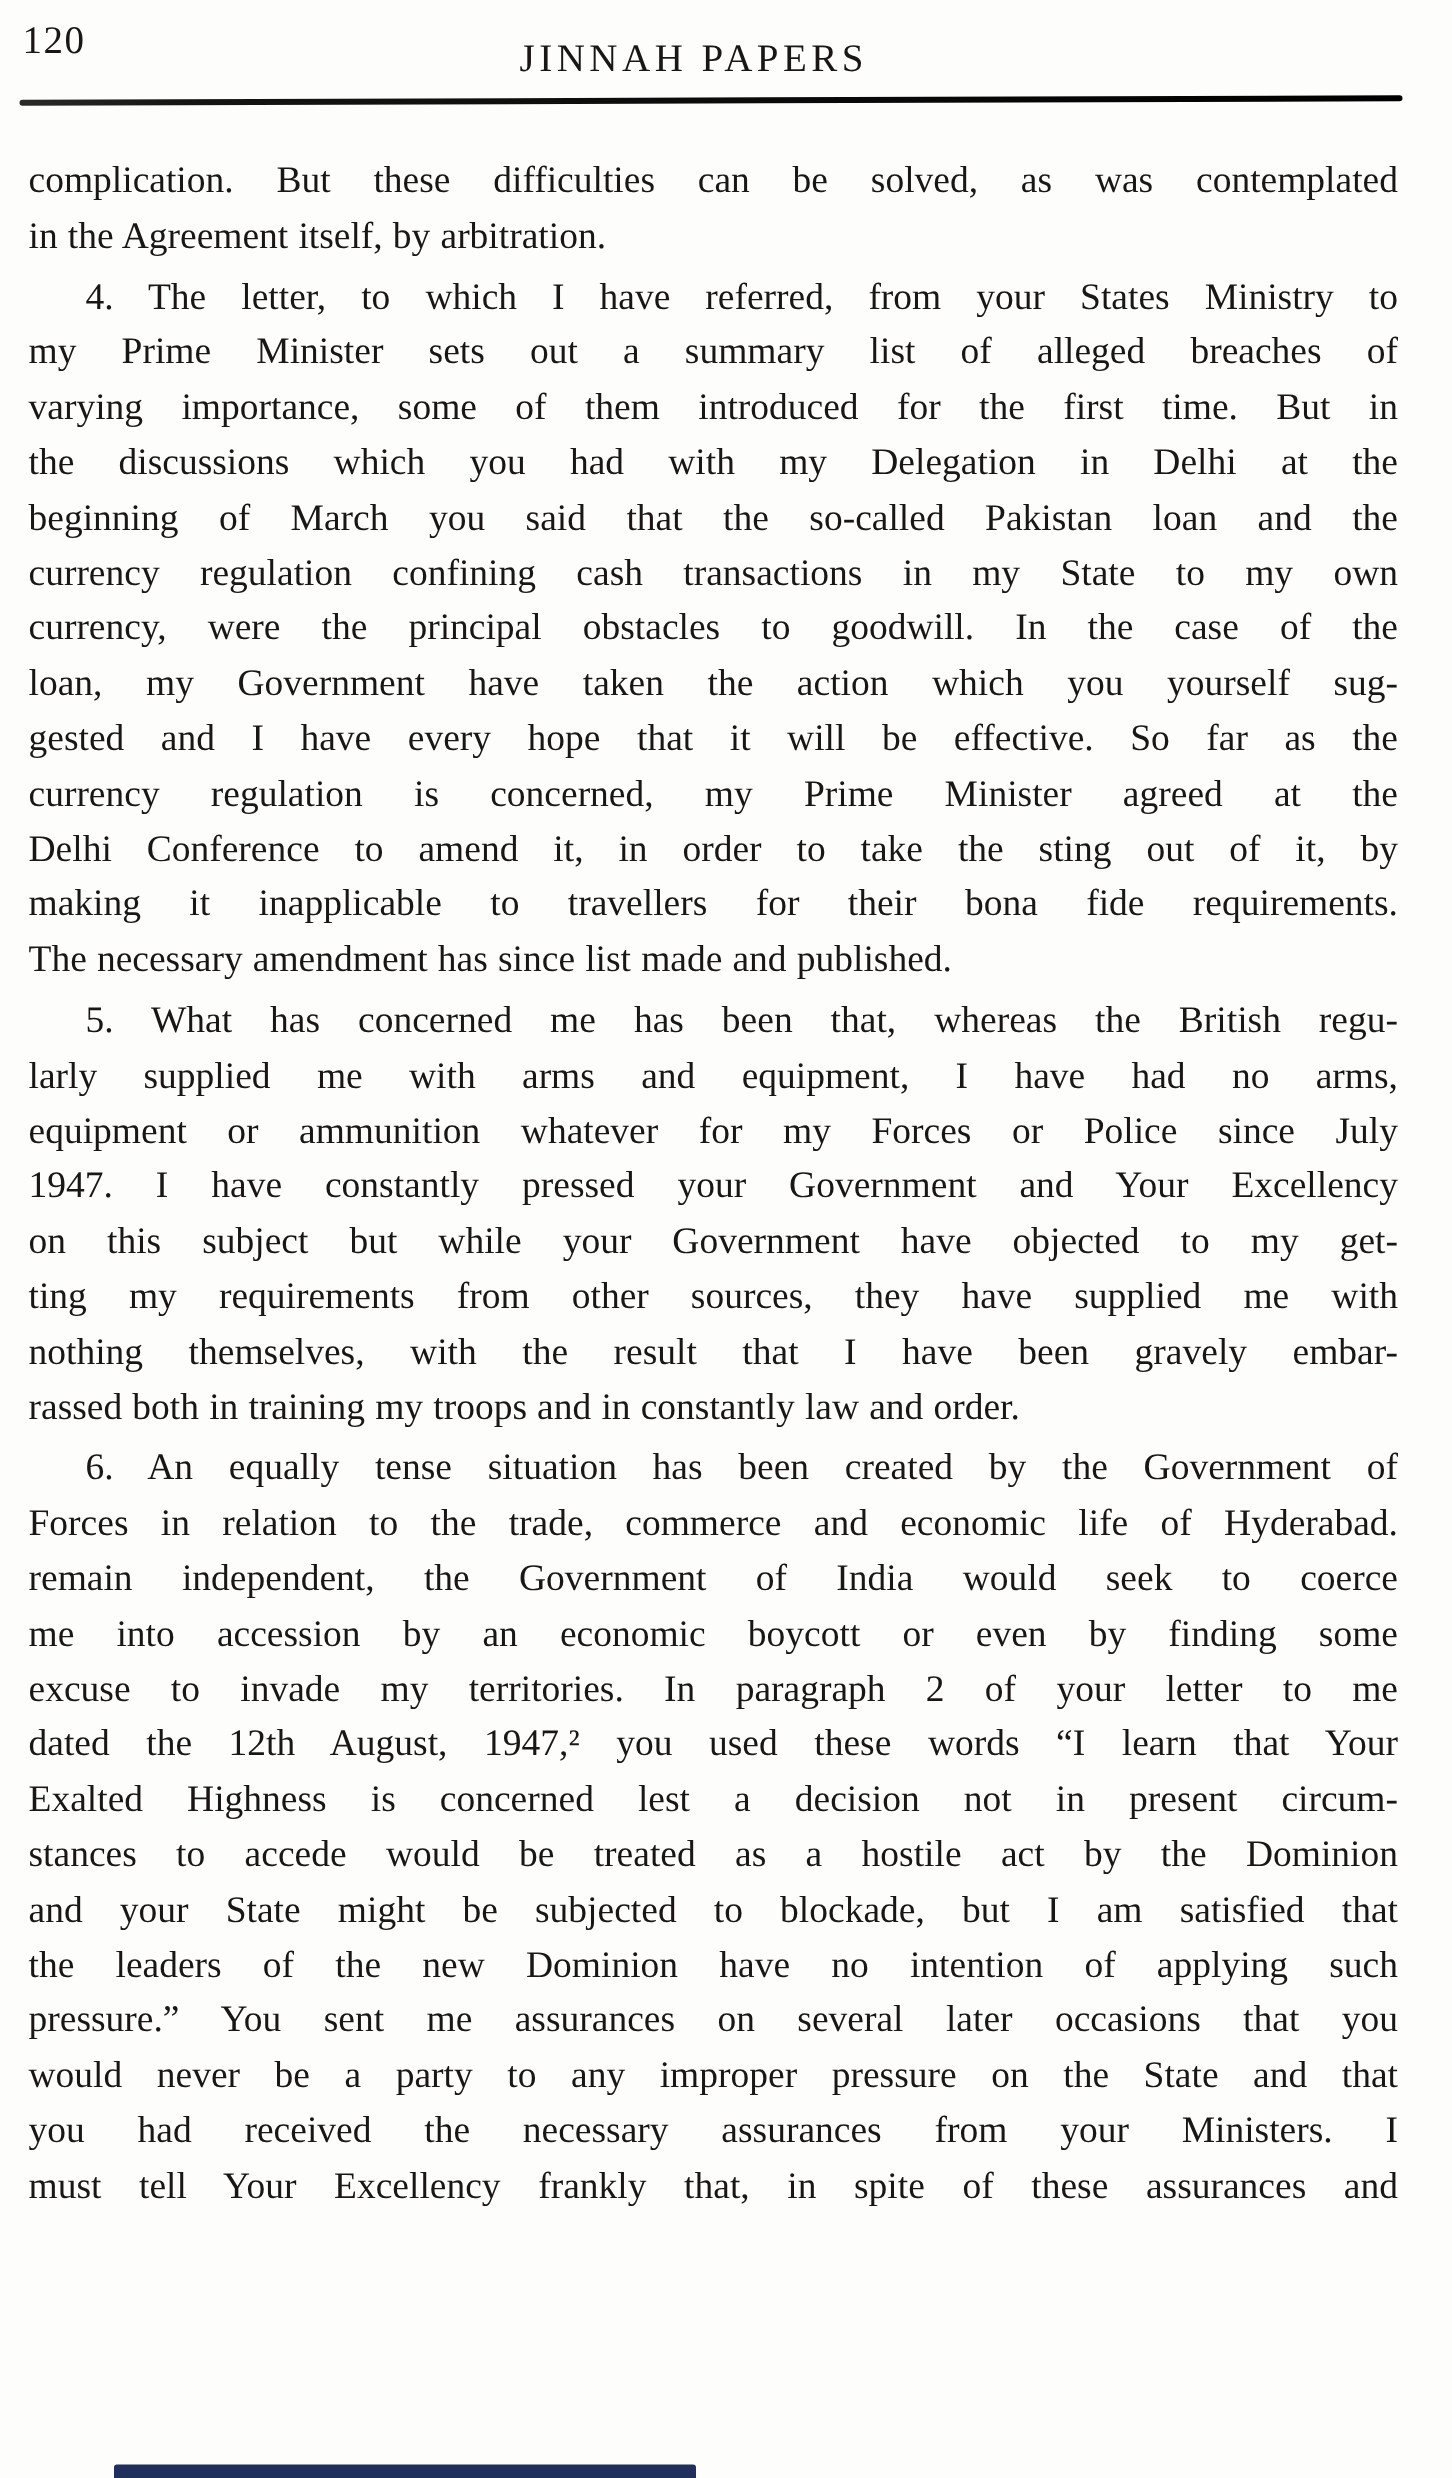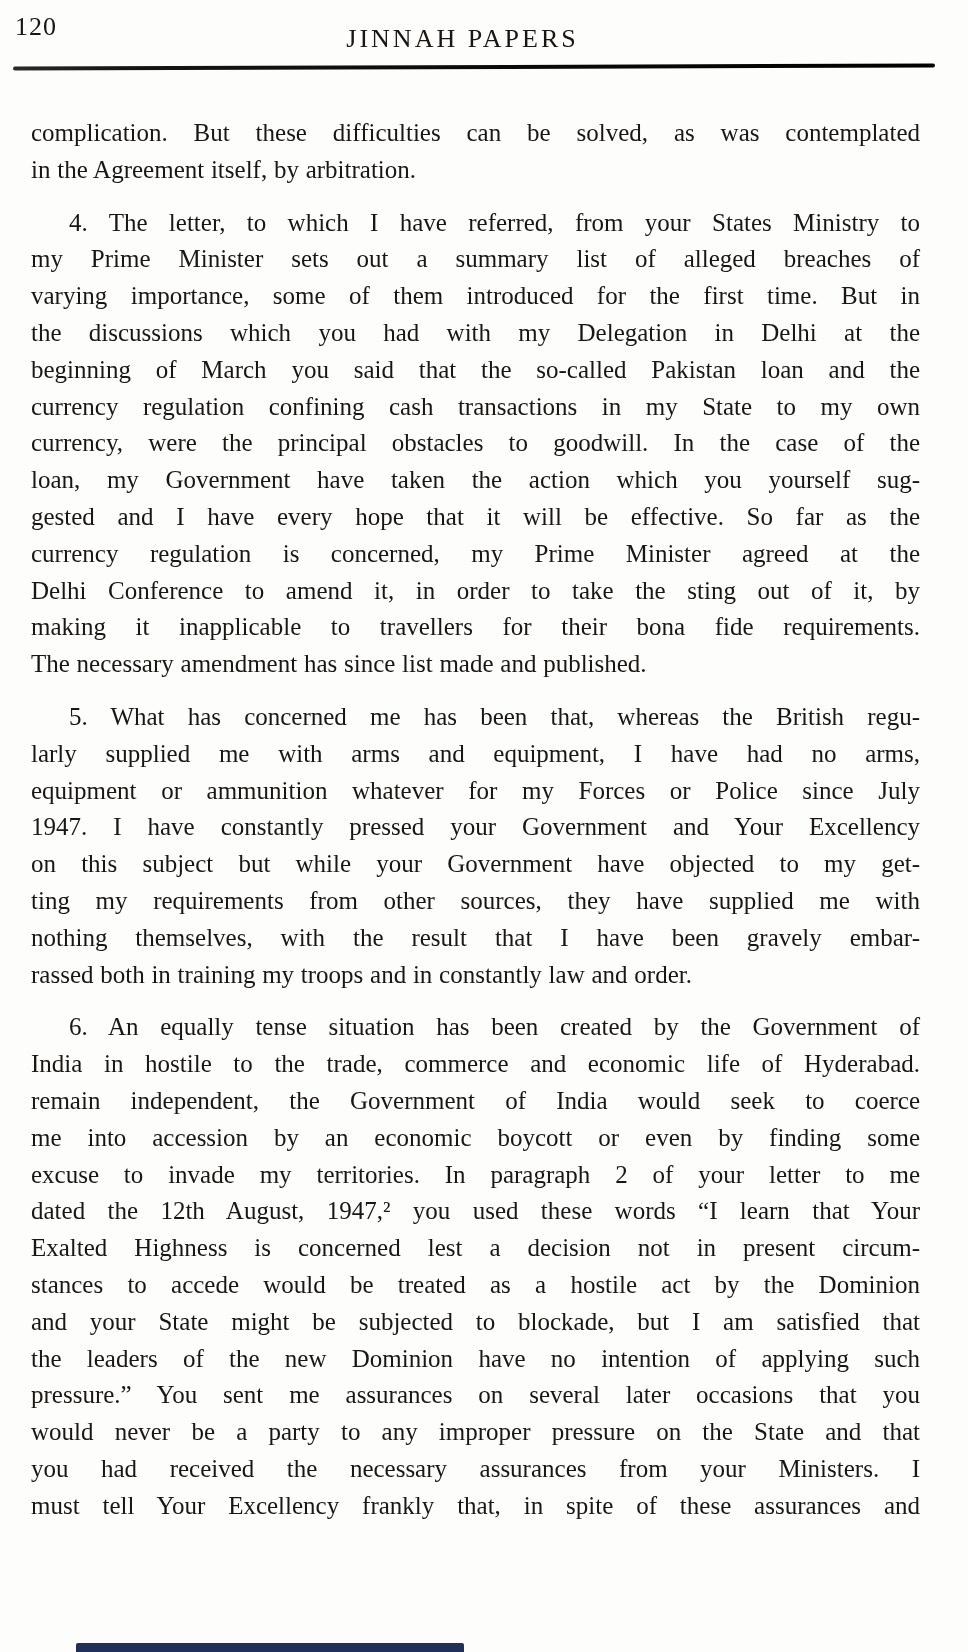--- a/index.html
+++ b/index.html
@@ -50,21 +50,21 @@
   
   .body-text {
     position: absolute;
     top: 99px;
     left: 15px;
     width: 921px;
     font-size: 25px;
     line-height: 36.8px;
     word-spacing: 0.5px;
   }
-  .para { margin: 16px; }
+  .para { margin: 4px; }
   .para .line {
     text-align: justify;
     text-align-last: justify;
   }
   .para .line.endline {
     text-align: justify;
     text-align-last: left;
   }
   .para.indented .line:first-child {
     text-indent: 38px;
@@ -117,21 +117,21 @@
         <div class="line">larly supplied me with arms and equipment, I have had no arms,</div>
         <div class="line">equipment or ammunition whatever for my Forces or Police since July</div>
         <div class="line">1947. I have constantly pressed your Government and Your Excellency</div>
         <div class="line">on this subject but while your Government have objected to my get-</div>
         <div class="line">ting my requirements from other sources, they have supplied me with</div>
         <div class="line">nothing themselves, with the result that I have been gravely embar-</div>
         <div class="line endline">rassed both in training my troops and in constantly law and order.</div>
       </div>
       <div class="para indented">
         <div class="line">6. An equally tense situation has been created by the Government of</div>
-        <div class="line">India in hostile to the trade, commerce and economic life of Hyderabad.</div>
+        <div class="line">Forces in relation to the trade, commerce and economic life of Hyderabad.</div>
         <div class="line">remain independent, the Government of India would seek to coerce</div>
         <div class="line">me into accession by an economic boycott or even by finding some</div>
         <div class="line">excuse to invade my territories. In paragraph 2 of your letter to me</div>
         <div class="line">dated the 12th August, 1947,² you used these words “I learn that Your</div>
         <div class="line">Exalted Highness is concerned lest a decision not in present circum-</div>
         <div class="line">stances to accede would be treated as a hostile act by the Dominion</div>
         <div class="line">and your State might be subjected to blockade, but I am satisfied that</div>
         <div class="line">the leaders of the new Dominion have no intention of applying such</div>
         <div class="line">pressure.” You sent me assurances on several later occasions that you</div>
         <div class="line">would never be a party to any improper pressure on the State and that</div>

